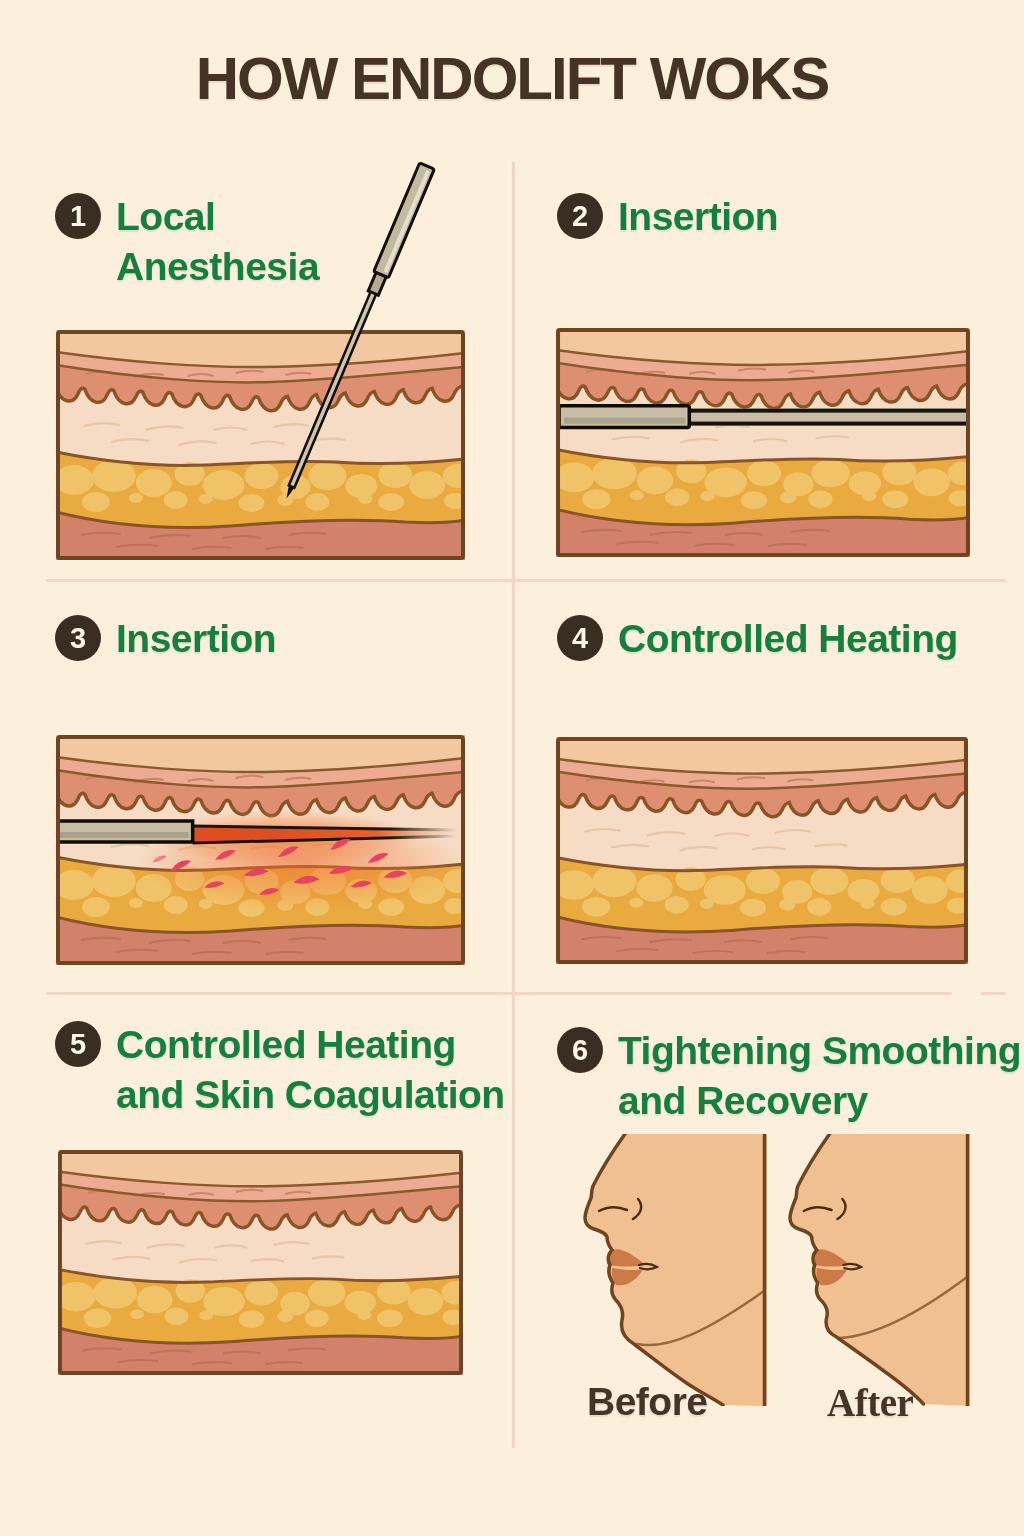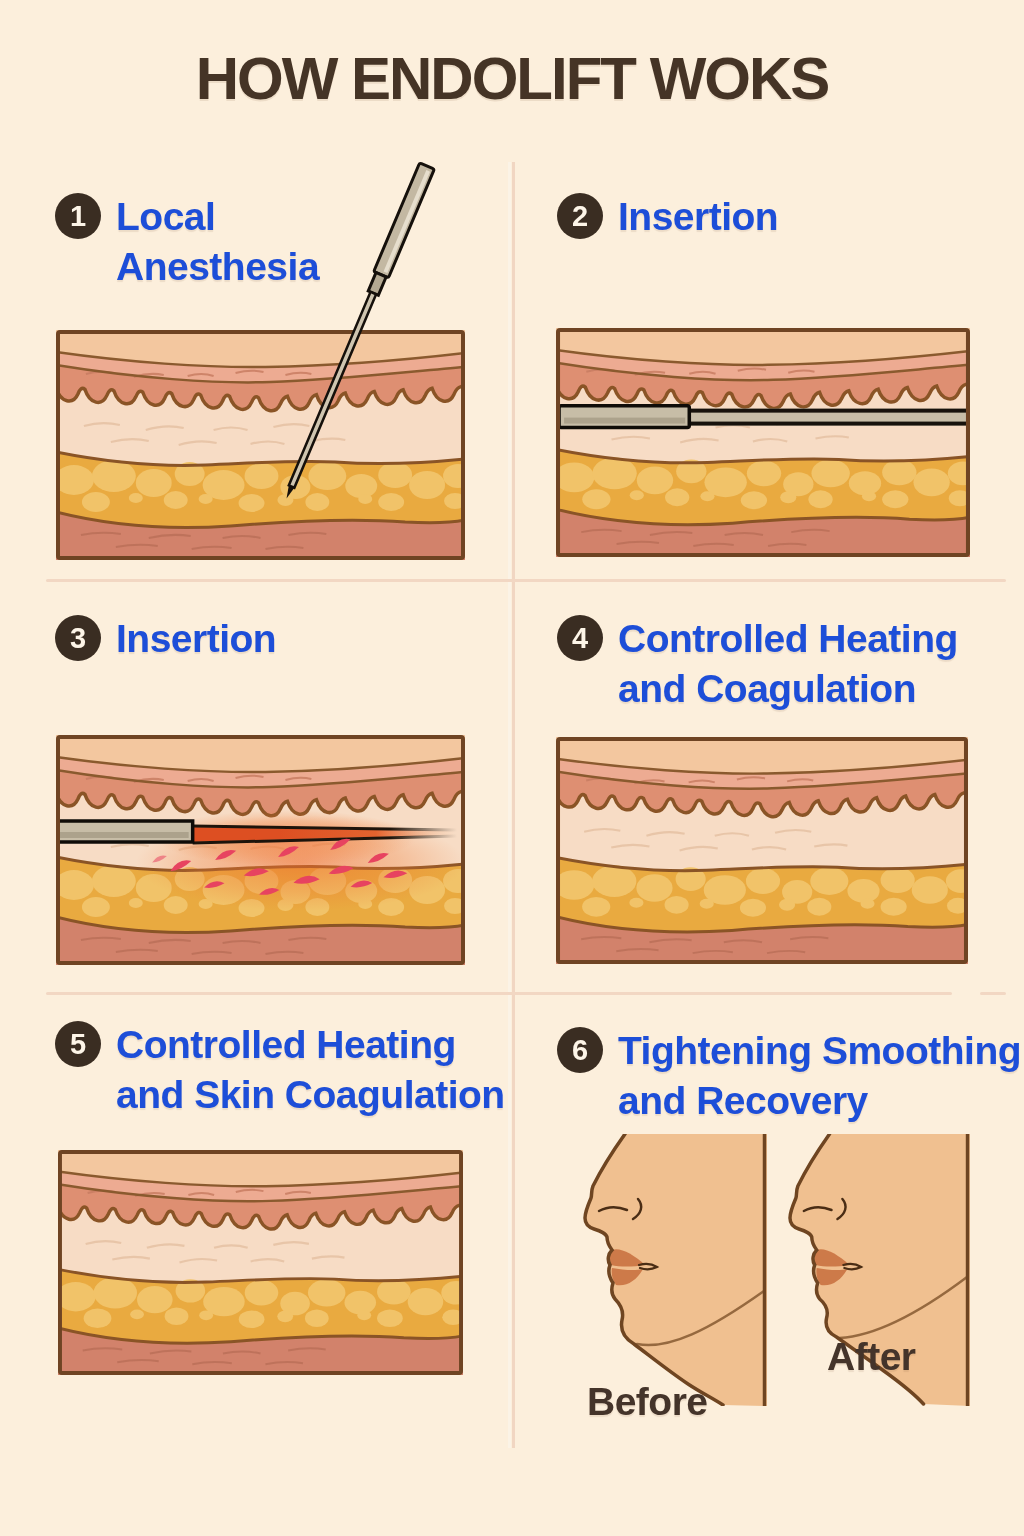--- a/index.html
+++ b/index.html
@@ -15,21 +15,21 @@
     white-space:nowrap;
   }
   .panel-head{position:absolute;display:flex;align-items:flex-start;gap:15px;z-index:4;}
   .badge{
     flex:0 0 auto;width:46px;height:46px;border-radius:50%;
     background:#3a2d22;color:#fdf5e8;
     display:flex;align-items:center;justify-content:center;
     font-size:29px;font-weight:bold;margin-top:1px;
   }
   .head-text{
-    font-size:39px;font-weight:bold;color:#1d4ed8;line-height:1.27;
+    font-size:39px;font-weight:bold;color:#15803d;line-height:1.27;
     letter-spacing:-0.5px;white-space:nowrap;
     text-shadow:0 2px 1px rgba(120,80,50,.12);
   }
   .figure{position:absolute;z-index:1;}
   .figure svg{display:block;width:100%;height:100%;}
   .needle-overlay{position:absolute;z-index:2;pointer-events:none;}
   .divider-v{position:absolute;z-index:0;}
   .divider-h{position:absolute;z-index:0;height:3px;border-radius:2px;background:#f2d7c3;}
   .ba-label{
     position:absolute;z-index:4;font-size:39px;font-weight:bold;color:#44342a;
@@ -281,21 +281,20 @@
         <rect x="2" y="2" width="406" height="226" rx="2" fill="none" stroke="#6f4423" stroke-width="4"></rect>
       </svg>
     </div>
 </div>
 
 <div class="panel">
   <div class="panel-head" style="left:557px;top:614px;">
     <div class="badge">4</div>
     <div class="head-text">
       <div>Controlled Heating</div>
-      <div>and Coagulation</div>
     </div>
   </div>
   <div class="figure" id="fig-4" style="left:556px;top:737px;width:412px;height:227px;">
       <svg viewBox="0 0 410 230" preserveAspectRatio="none">
         <defs>
           <linearGradient id="bg3" x1="0.33" y1="0" x2="1" y2="0">
             <stop offset="0" stop-color="#dd4f22"></stop>
             <stop offset="0.55" stop-color="#e2632f"></stop>
             <stop offset="1" stop-color="#eeb082" stop-opacity="0"></stop>
           </linearGradient>
@@ -447,14 +446,14 @@
         <path d="M29,134 C40,136 52,137 60,135 C54,146 44,153 33,151 C29,146 28,139 29,134 Z" fill="#cd7a49"></path>
         <path d="M56,131 Q66,128 74,133 Q66,137 57,134" fill="none" stroke="#4a2d15" stroke-width="2.2" stroke-linecap="round"></path>
         <path d="M16,77 Q29,70 44,76" fill="none" stroke="#4a2d15" stroke-width="2.5" stroke-linecap="round"></path>
         <path d="M50,85 C58,80 61,72 55,65" fill="none" stroke="#4a2d15" stroke-width="2.5" stroke-linecap="round"></path>
         <path d="M52,204 C90,202 134,178 181,143" fill="none" stroke="#96693f" stroke-width="2.5" stroke-linecap="round"></path>
         <path d="M42,0 C32,14 18,36 10,52 C8,57 9,61 8,64 C5,71 2,78 2,84 C2,89 5,93 11,95 C17,97 23,99 24,103 C24,108 26,112 29,116 C25,120 24,126 27,131 C25,136 26,143 30,149 C28,155 28,160 32,165 C38,170 41,177 39,184 C37,193 41,199 49,203 C63,213 81,225 97,237 C111,247 125,257 137,270" fill="none" stroke="#6f4521" stroke-width="3.5" stroke-linecap="round"></path>
         <line x1="181.5" y1="0" x2="181.5" y2="272" stroke="#6f4521" stroke-width="3.5"></line>
       </svg>
     </div>
   <div class="ba-label" style="left:587px;top:1380px;">Before</div>
-  <div class="ba-label" style="left:827px;top:1335px;">After</div>
+  <div class="ba-label" style="left:827px;top:1380px;font-family:Liberation Serif, serif;">After</div>
 </div>
 
 </body></html>

